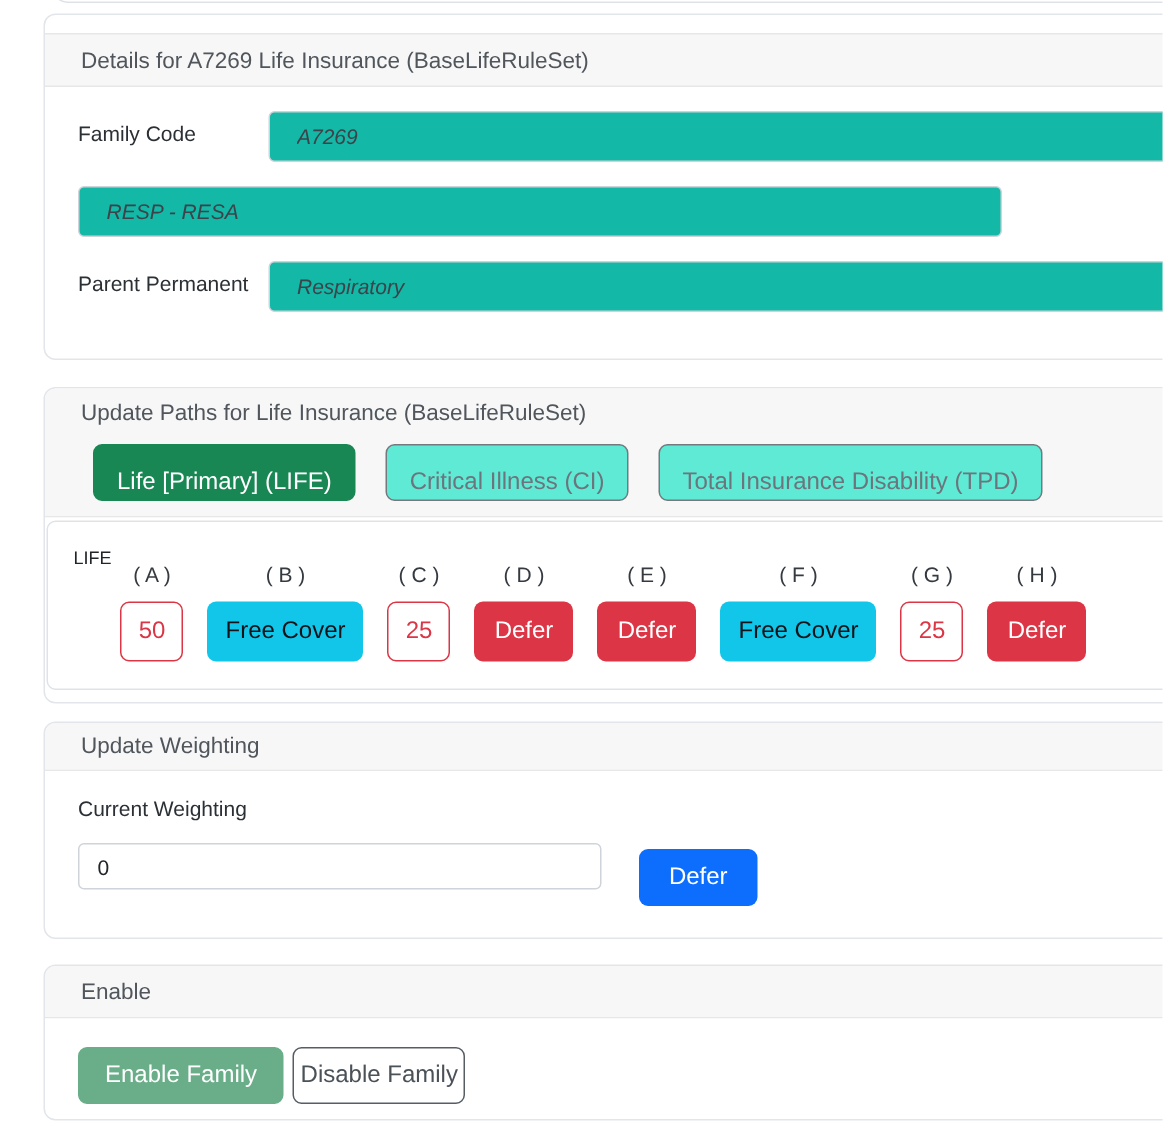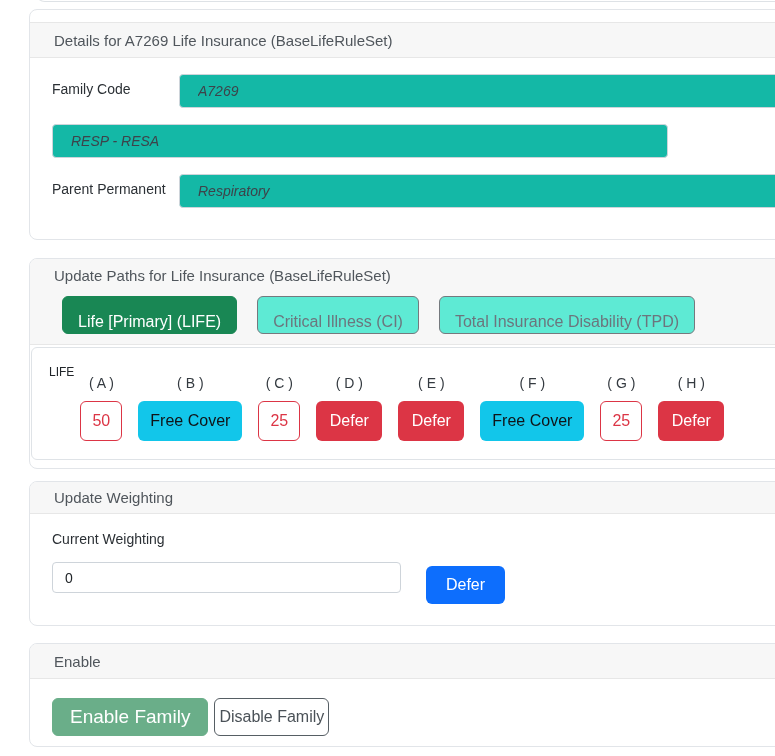--- a/index.html
+++ b/index.html
@@ -87,21 +87,21 @@
     position:absolute; left:396px; top:52px; width:79px; height:38px;
     background:#0d6efd; border:none; color:#fff; font-size:16px;
   }
 
   
   #enable-card { left:6px; top:643px; width:776px; height:104px; }
   #enable-card .card-strip { height:35px; }
   .enable-body { display:flex; gap:6px; padding:19px 0 0 22px; }
   .btn-enable {
     height:38px; padding:0 17px; background:#6aae89; border:1px solid #6aae89;
-    color:#fff; font-size:19px;
+    color:#fff; font-size:16px;
   }
   .btn-disable {
     height:38px; padding:0 4px; background:#fff; border:1px solid #565e64;
     color:#4a5157; font-size:16px;
   }
 </style>
 </head>
 <body>
 
 <div class="viewport">

